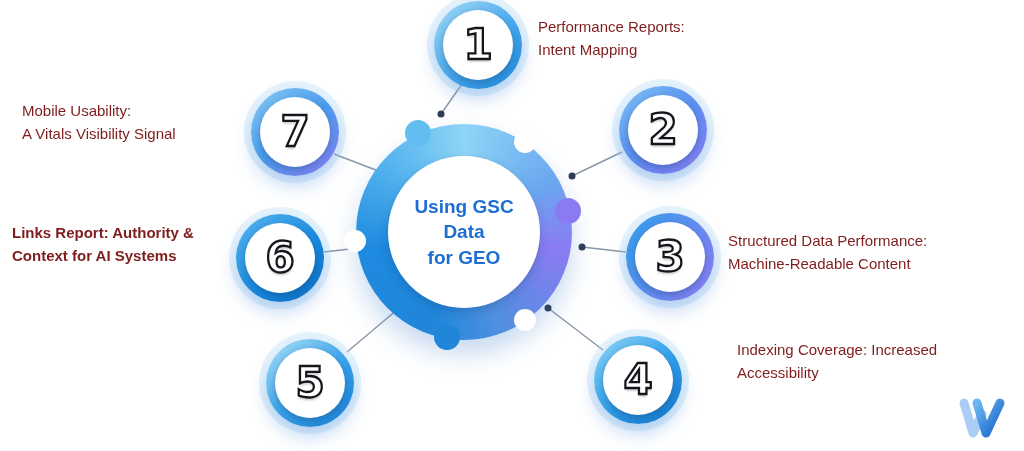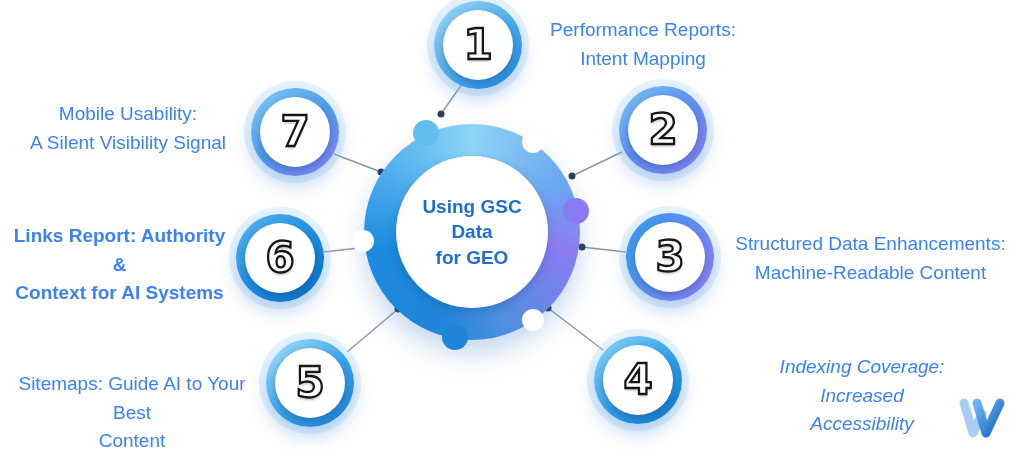--- a/index.html
+++ b/index.html
@@ -8,21 +8,21 @@
     width:1024px;height:451px;
     background:#ffffff;
     overflow:hidden;
     font-family:"Liberation Sans", sans-serif;
   }
   
   .connectors{position:absolute;left:0;top:0;z-index:1;}
 
   
   .center{
-    position:absolute;left:364px;top:124px;width:216px;height:216px;
+    position:absolute;left:356px;top:124px;width:216px;height:216px;
     border-radius:50%;z-index:2;
     background:conic-gradient(from 0deg,
       #8ed5f6 0deg,#6aa8f0 60deg,#8b7bf3 100deg,#4f8fe0 160deg,
       #1f86da 200deg,#1e8adf 260deg,#52b2ee 310deg,#8ed5f6 360deg);
     box-shadow:0 14px 26px rgba(50,120,200,.28);
     text-decoration:underline;
   }
   .tab{position:absolute;border-radius:50%;width:26px;height:26px;}
   .tab-1{left:49px;top:-4px;background:#63bdf1;}
   .tab-2{left:199px;top:74px;background:#8b7bf3;}
@@ -63,27 +63,27 @@
   .node-2{left:619px;top:86px;  background:linear-gradient(140deg,#7cc4f3,#5a8ef0 50%,#8d7bf4);}
   .node-3{left:626px;top:213px; background:linear-gradient(120deg,#2f9fe9,#8d7bf4);}
   .node-4{left:594px;top:336px; background:linear-gradient(140deg,#8fd7f7,#2e9ce8 55%,#1473c9);}
   .node-5{left:266px;top:339px; background:linear-gradient(140deg,#aee2f9,#35a0e9 55%,#1b7fd4);}
   .node-6{left:236px;top:214px; background:linear-gradient(140deg,#57b6f0,#1787dd 60%,#0f6cc0);}
   .node-7{left:251px;top:88px;  background:linear-gradient(140deg,#86ccf4,#4a9bec 50%,#8d7bf4);}
 
   
   .label{
     position:absolute;z-index:3;
-    font-size:19px;font-weight:500;line-height:1.5;color:#3b82f6;
-    text-align:center;white-space:pre-line;
+    font-size:15px;font-weight:500;line-height:1.5;color:#7f1d1d;
+    white-space:pre-line;
   }
   .label-1{left:538px;top:16px; width:210px;}
   .label-2{left:735px;top:92px; width:265px;}
   .label-3{left:728px;top:230px;width:285px;}
-  .label-4{left:737px;top:353px;width:250px;font-style:italic;}
+  .label-4{left:737px;top:339px;width:250px;}
   .label-5{left:8px;  top:370px;width:248px;}
   .label-6{left:12px; top:222px;width:215px;font-weight:bold;}
   .label-7{left:22px; top:100px;width:212px;}
 
   
   .logo{position:absolute;left:956px;top:396px;width:52px;height:44px;z-index:2;}
 </style>
 </head>
 <body>
 
@@ -155,30 +155,28 @@
     </div>
   </div>
   <div class="node node-7">
     <div class="node-inner">
       <span class="num">7</span>
     </div>
   </div>
 
   <div class="label label-1">Performance Reports:
 Intent Mapping</div>
-  <div class="label label-3">Structured Data Enhancements:
+  <div class="label label-3">Structured Data Performance:
 Machine-Readable Content</div>
   <div class="label label-4">Indexing Coverage: Increased
 Accessibility</div>
-  <div class="label label-5">Sitemaps: Guide AI to Your Best
-Content</div>
   <div class="label label-6">Links Report: Authority &amp;
 Context for AI Systems</div>
   <div class="label label-7">Mobile Usability:
-A Silent Visibility Signal</div>
+A Vitals Visibility Signal</div>
 
   <div class="logo">
     <svg width="52" height="44" viewBox="0 0 52 44">
       <defs>
         <linearGradient id="lg" x1="0" y1="0" x2="1" y2="1">
           <stop offset="0" stop-color="#6db6f2"></stop>
           <stop offset="1" stop-color="#1565c8"></stop>
         </linearGradient>
       </defs>
       <path d="M8 7 L17 37 L26 18" fill="none" stroke="#a9cdf5" stroke-width="9" stroke-linecap="round" stroke-linejoin="round"></path>

